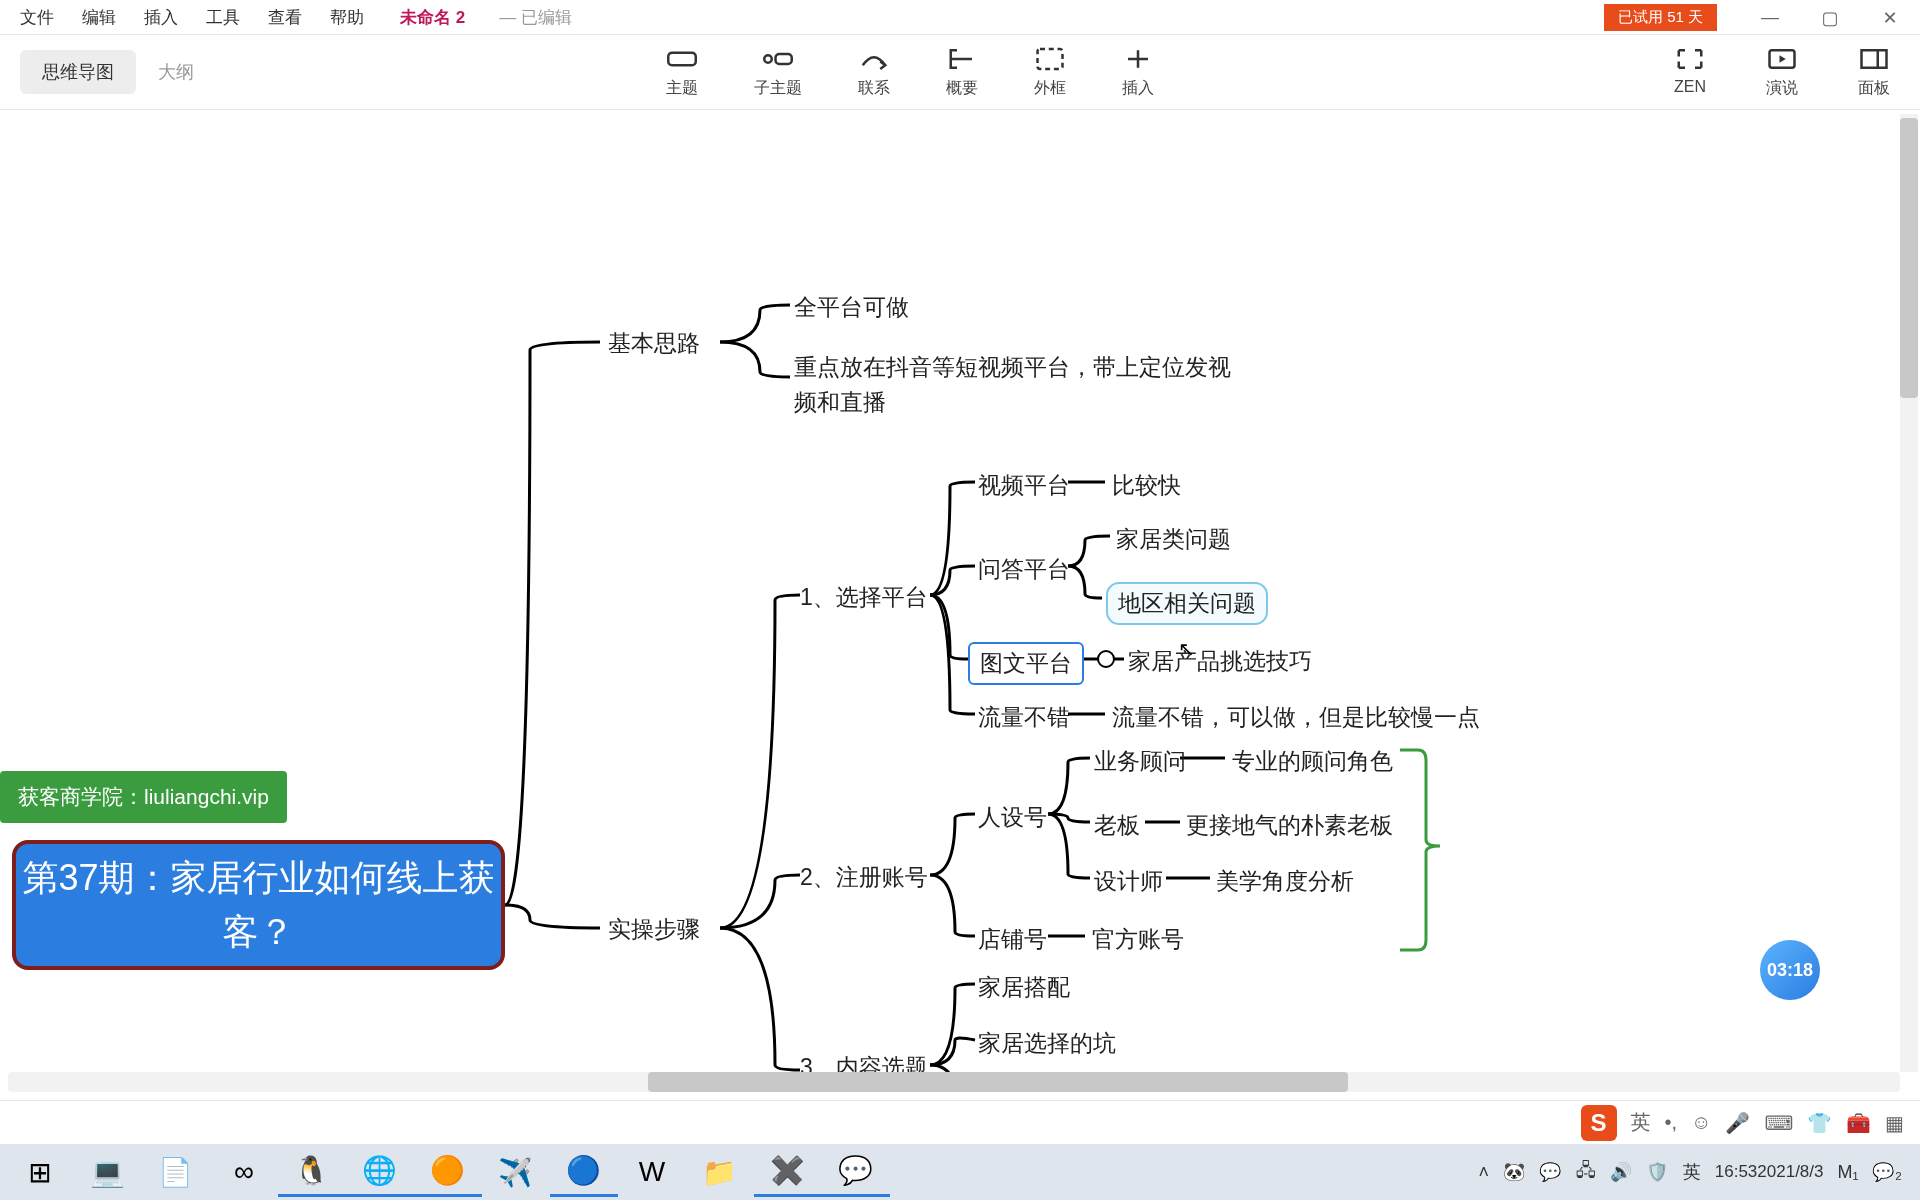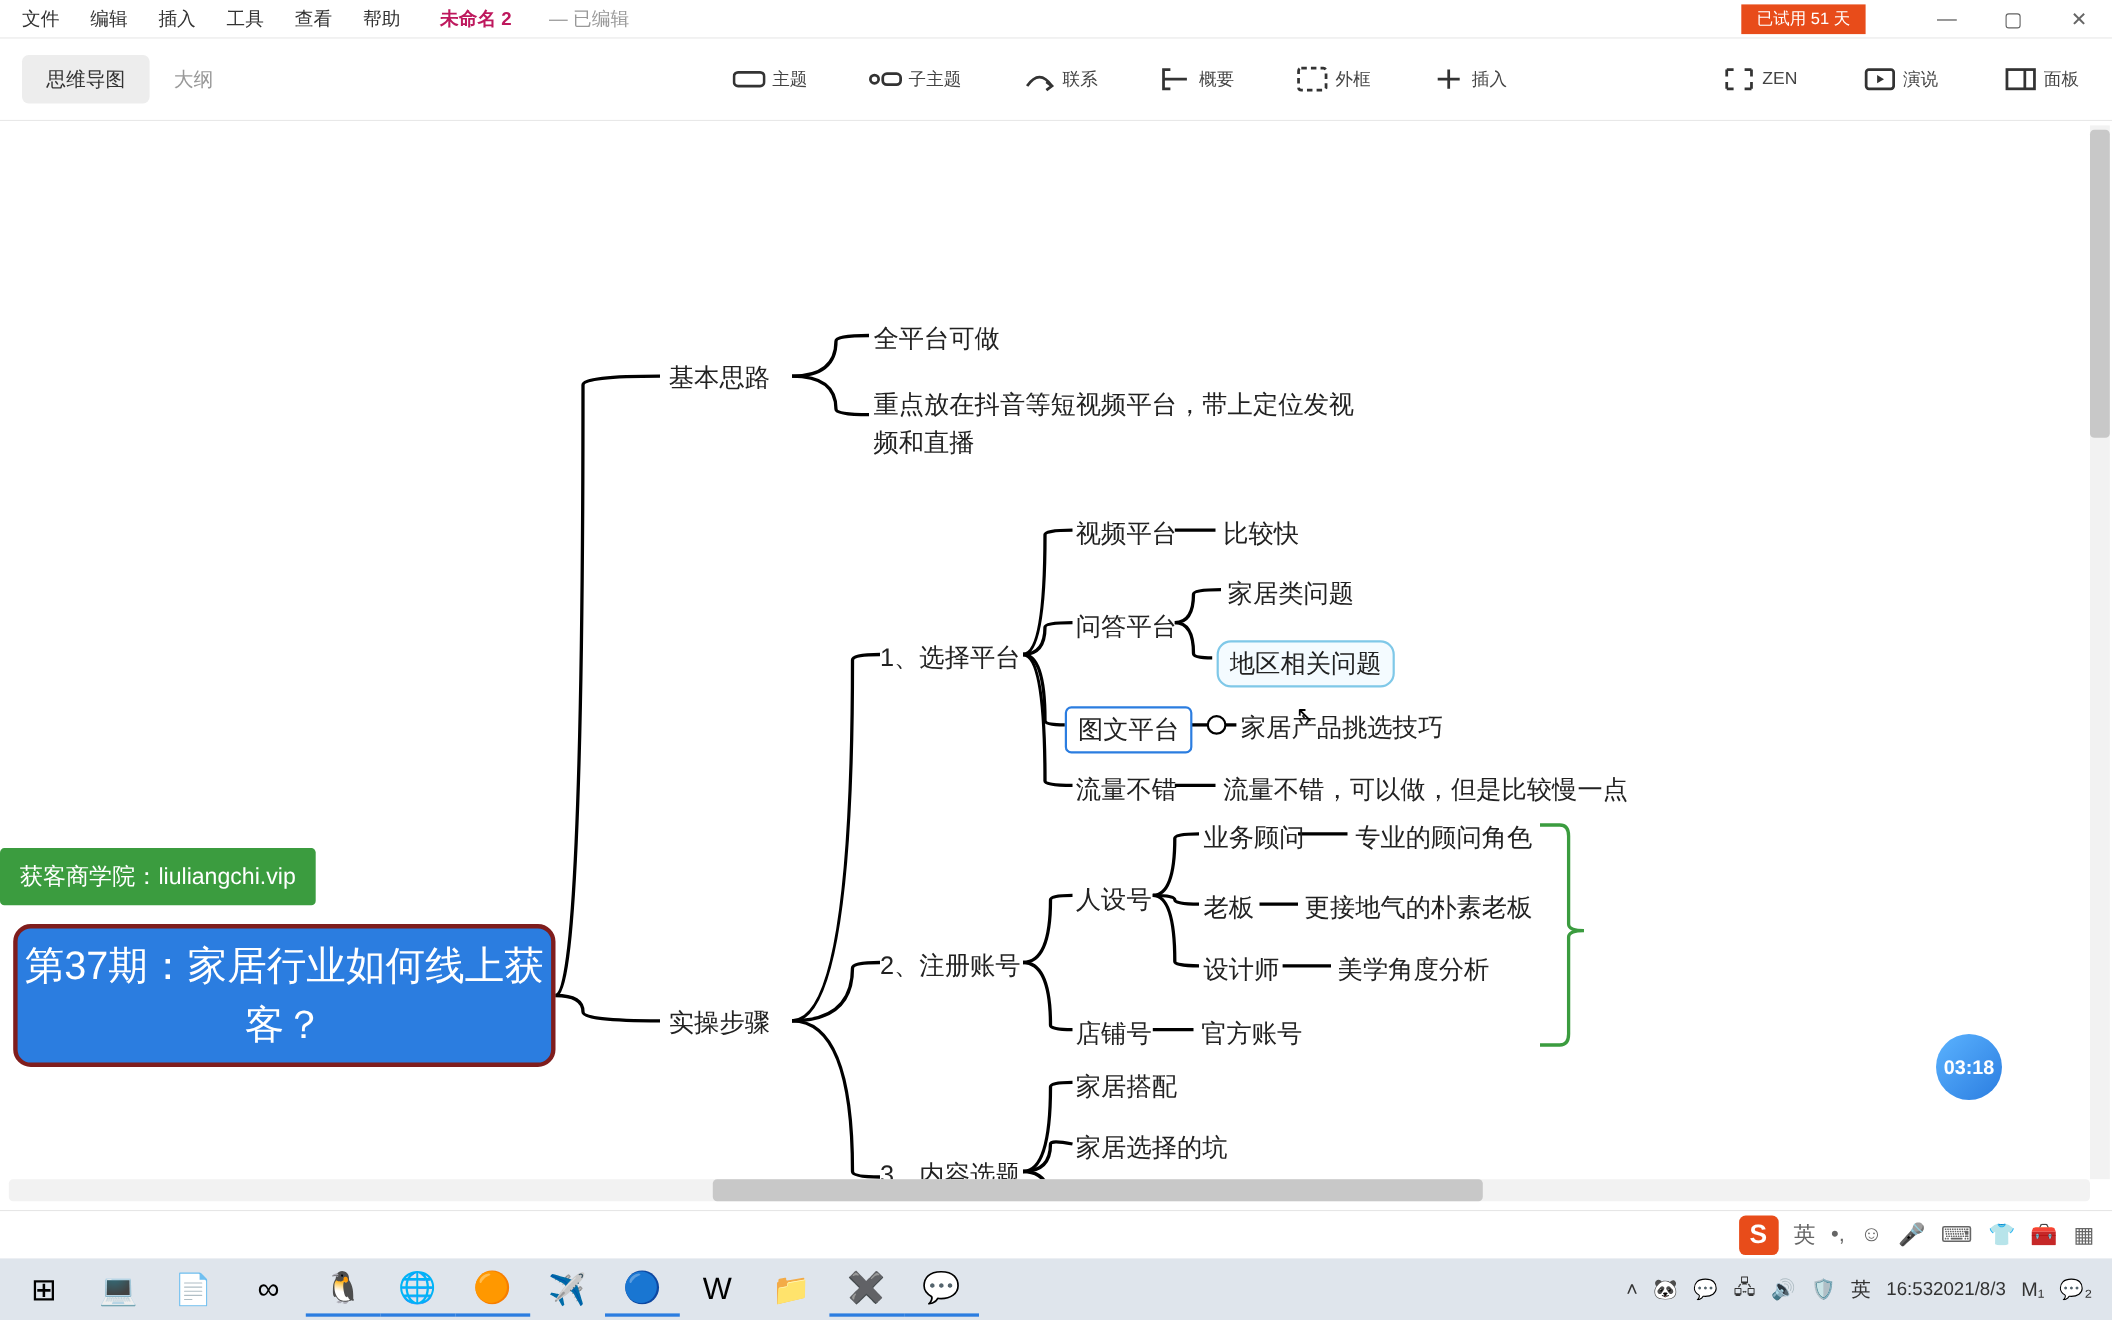--- a/index.html
+++ b/index.html
@@ -1,28 +1,28 @@
 <!DOCTYPE html>
 <html><head>
 <meta charset="utf-8">
 <style>
 *{margin:0;padding:0;box-sizing:border-box;font-family:"Microsoft YaHei",sans-serif}
 body{width:1920px;height:1200px;background:#fff;overflow:hidden;position:relative}
 .menubar{display:flex;align-items:center;height:35px;padding:0 20px;gap:28px;font-size:17px;color:#333;border-bottom:1px solid #e8e8e8}
 .menubar .doc-title{font-weight:600;color:#be185d;margin-left:8px}
 .menubar .doc-state{color:#999;margin-left:6px}
 .win-controls{position:absolute;right:0;top:0;display:flex;height:35px;align-items:center}
-.win-controls .trial{background:#e84c1a;color:#fff;padding:4px 14px;font-size:15px;margin-right:44px}
+.win-controls .trial{background:#e84c1a;color:#fff;padding:4px 14px;font-size:15px;margin-right:23px}
 .win-controls .btn{width:60px;text-align:center;font-size:18px;color:#666}
 .toolbar{display:flex;align-items:center;height:75px;border-bottom:1px solid #e8e8e8}
 .view-tabs{display:flex;padding:0 20px;gap:0}
 .view-tabs .tab{padding:10px 22px;font-size:18px;color:#999;border-radius:6px}
 .view-tabs .tab.active{background:#ededed;color:#333}
 .tb-center{display:flex;gap:56px;margin-left:430px}
-.tb-btn{display:flex;flex-direction:row;align-items:center;gap:6px;color:#444;font-size:16px}
+.tb-btn{display:flex;flex-direction:column;align-items:center;gap:6px;color:#444;font-size:16px}
 .tb-btn svg{width:30px;height:26px}
 .tb-right{display:flex;gap:60px;margin-left:auto;margin-right:30px}
 .canvas{position:absolute;top:110px;left:0;right:0;bottom:120px;overflow:hidden}
 .root-badge{position:absolute;left:0;top:661px;background:#3b9c3f;color:#fff;padding:12px 18px;font-size:21px;border-radius:4px}
 .root-node{position:absolute;left:12px;top:730px;width:493px;height:130px;background:#2b7de0;border:4px solid #7f1d1d;border-radius:16px;color:#fff;font-size:36px;display:flex;align-items:center;justify-content:center;text-align:center;line-height:1.5}
 .node{position:absolute;font-size:23px;color:#222;white-space:nowrap}
 .sel{border:2px solid #2b7de0;border-radius:6px;padding:4px 10px;background:#fff}
 .hover{border:2px solid #7fc8e8;border-radius:13px;padding:4px 10px;background:#f4fbff}
 .green-note{border:2px solid #3b9c3f;color:#3b9c3f;border-radius:8px;padding:12px 20px;font-size:22px}
 svg.wires{position:absolute;top:0;left:0;pointer-events:none}

